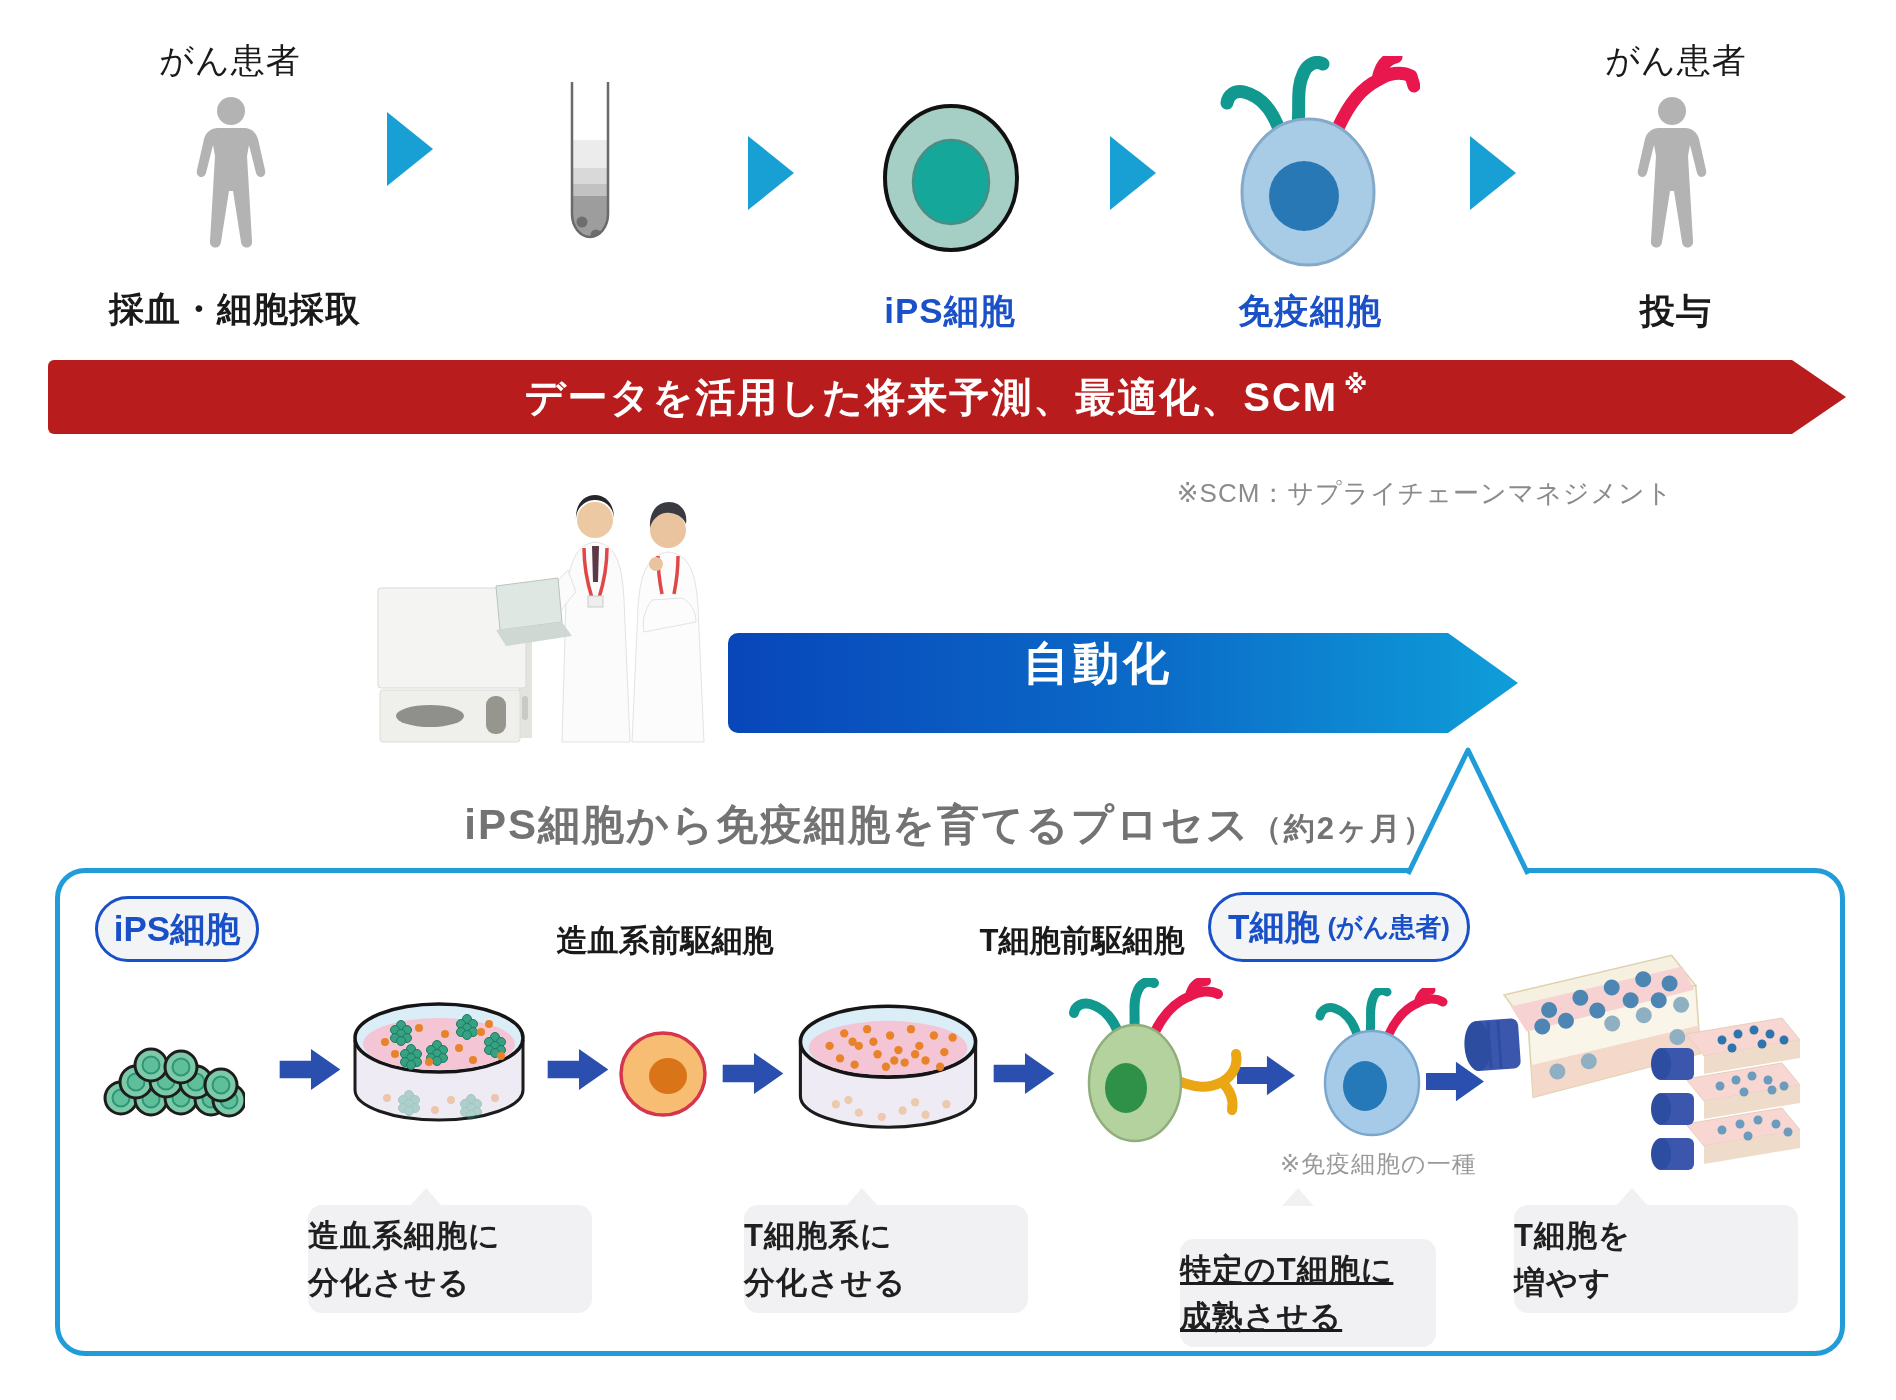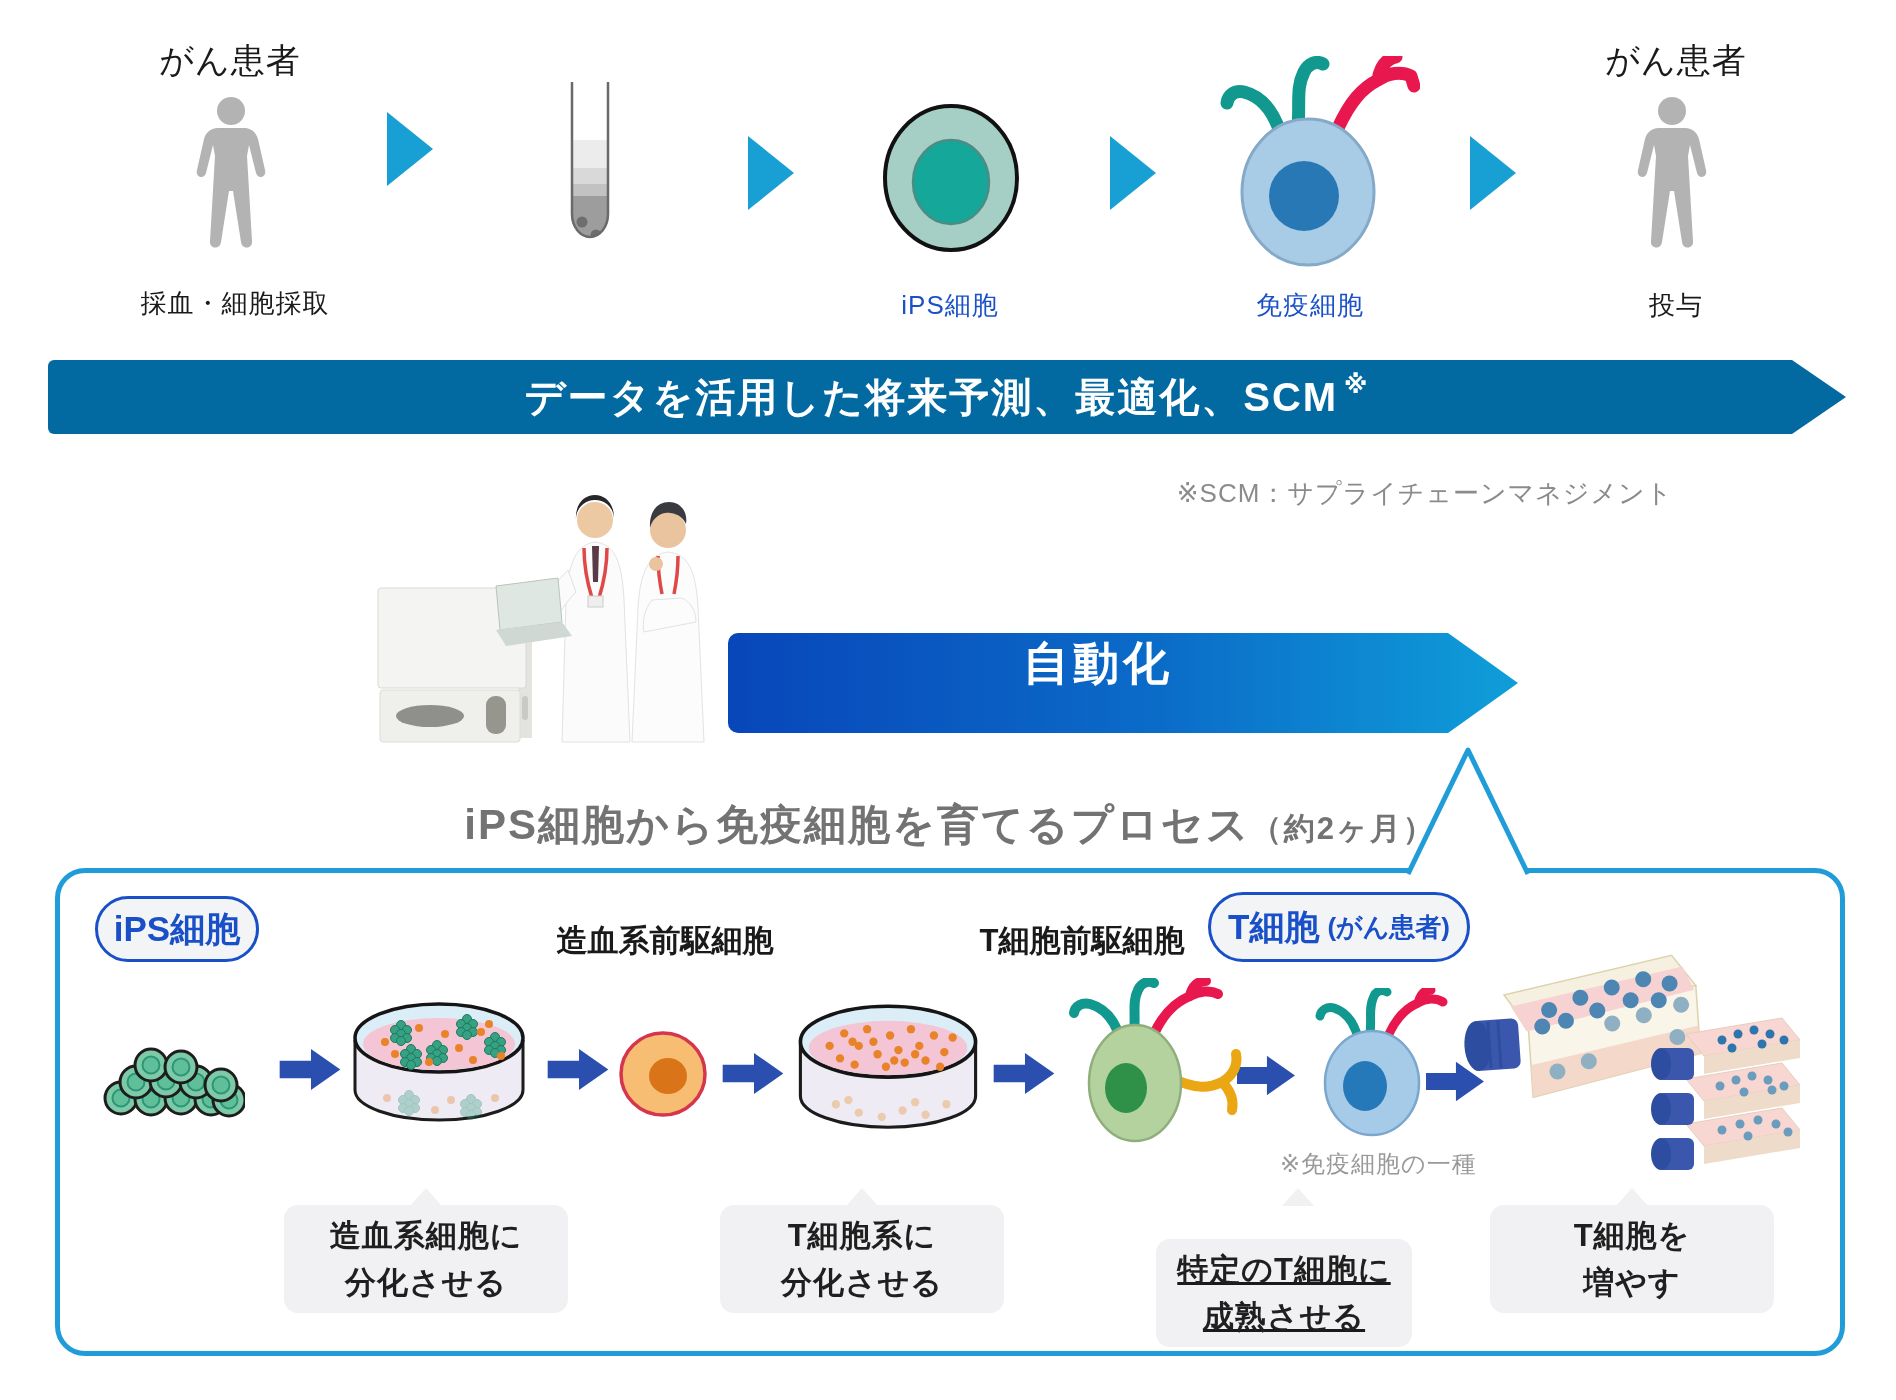--- a/index.html
+++ b/index.html
@@ -1,44 +1,44 @@
 <!DOCTYPE html>
 <html><head>
 <meta charset="utf-8">
 <style>
   html,body{margin:0;padding:0;background:#fff;}
   body{width:1896px;height:1400px;position:relative;overflow:hidden;
        font-family:"Liberation Sans","DejaVu Sans",sans-serif;color:#1a1a1a;}
   .abs{position:absolute;}
   .ctr{text-align:center;}
   .lbl-sm{font-size:34px;font-weight:400;letter-spacing:1px;}
-  .lbl-lg{font-size:26px;font-weight:400;letter-spacing:1px;}
+  .lbl-lg{font-size:35px;font-weight:700;letter-spacing:1px;}
   .lbl-blue{color:#1b51c8;}
-  .cyan-banner{background:#0369a1;height:74px;display:flex;align-items:center;justify-content:center;
+  .cyan-banner{background:#b91c1c;height:74px;display:flex;align-items:center;justify-content:center;
        clip-path:polygon(0 0,calc(100% - 54px) 0,100% 50%,calc(100% - 54px) 100%,0 100%);
        border-radius:6px 0 0 6px;}
   .cyan-banner .txt{color:#fff;font-size:40px;font-weight:700;letter-spacing:2px;}
   .cyan-banner sup{font-size:24px;vertical-align:18px;margin-left:6px;}
   .note{color:#8b8b8b;font-size:26px;letter-spacing:1px;}
   .auto-banner{height:100px;display:flex;justify-content:center;
        background:linear-gradient(90deg,#0846ba 0%,#0b6cc8 55%,#0f9ed9 100%);
        clip-path:polygon(0 0,calc(100% - 70px) 0,100% 50%,calc(100% - 70px) 100%,0 100%);
        border-radius:10px 0 0 10px;}
   .auto-banner .txt{color:#fff;font-size:46px;font-weight:700;letter-spacing:4px;padding-right:50px;}
   .proc-title{font-size:42px;font-weight:700;color:#737373;letter-spacing:2px;}
   .proc-title .dur{font-size:31px;}
   .big-box{box-sizing:border-box;border:5px solid #209cd8;border-radius:30px;background:#fff;}
   .pill{box-sizing:border-box;border:3px solid #1950c8;border-radius:36px;background:#f3f4f6;
        display:flex;align-items:center;justify-content:center;gap:8px;}
   .pill .main{color:#1950c8;font-size:35px;font-weight:700;}
   .pill .sub{color:#1950c8;font-size:26px;font-weight:700;}
   .stage-lbl{font-size:31px;font-weight:700;}
   .tcell-note{color:#999;font-size:24px;letter-spacing:1px;}
   .step-box{background:#f1f1f4;border-radius:14px;height:108px;display:flex;flex-direction:column;
-       align-items:center;justify-content:center;}
+       justify-content:center;margin-left:24px;}
   .step-box div{font-size:31px;font-weight:600;line-height:47px;color:#1f1f1f;letter-spacing:1px;}
   .pointer{width:0;height:0;border-left:16px solid transparent;border-right:16px solid transparent;
        border-bottom:18px solid #f1f1f4;}
   svg{display:block;}
 </style>
 </head>
 <body>
 
 <div class="abs ctr lbl-sm" style="left:130px;top:38px;width:200px;">がん患者</div>
 

